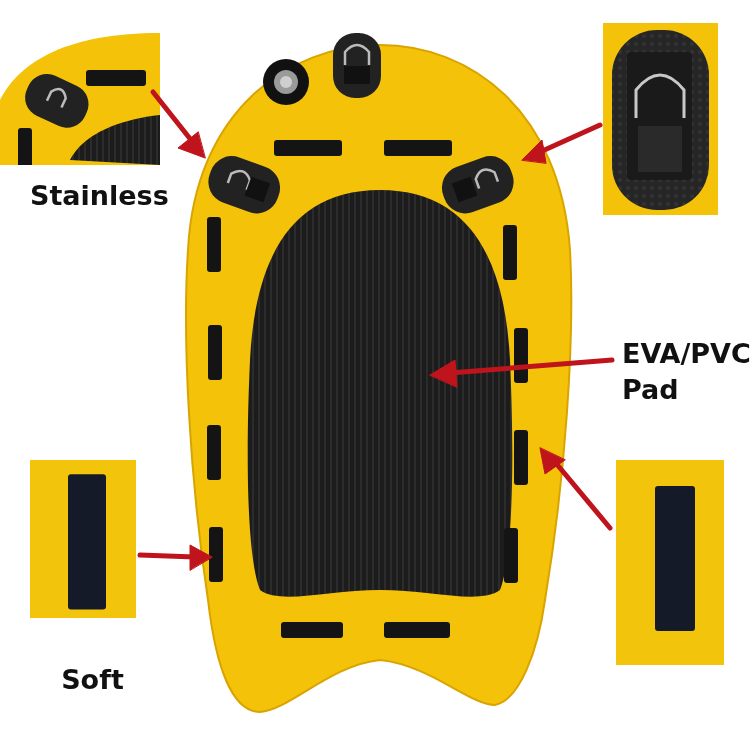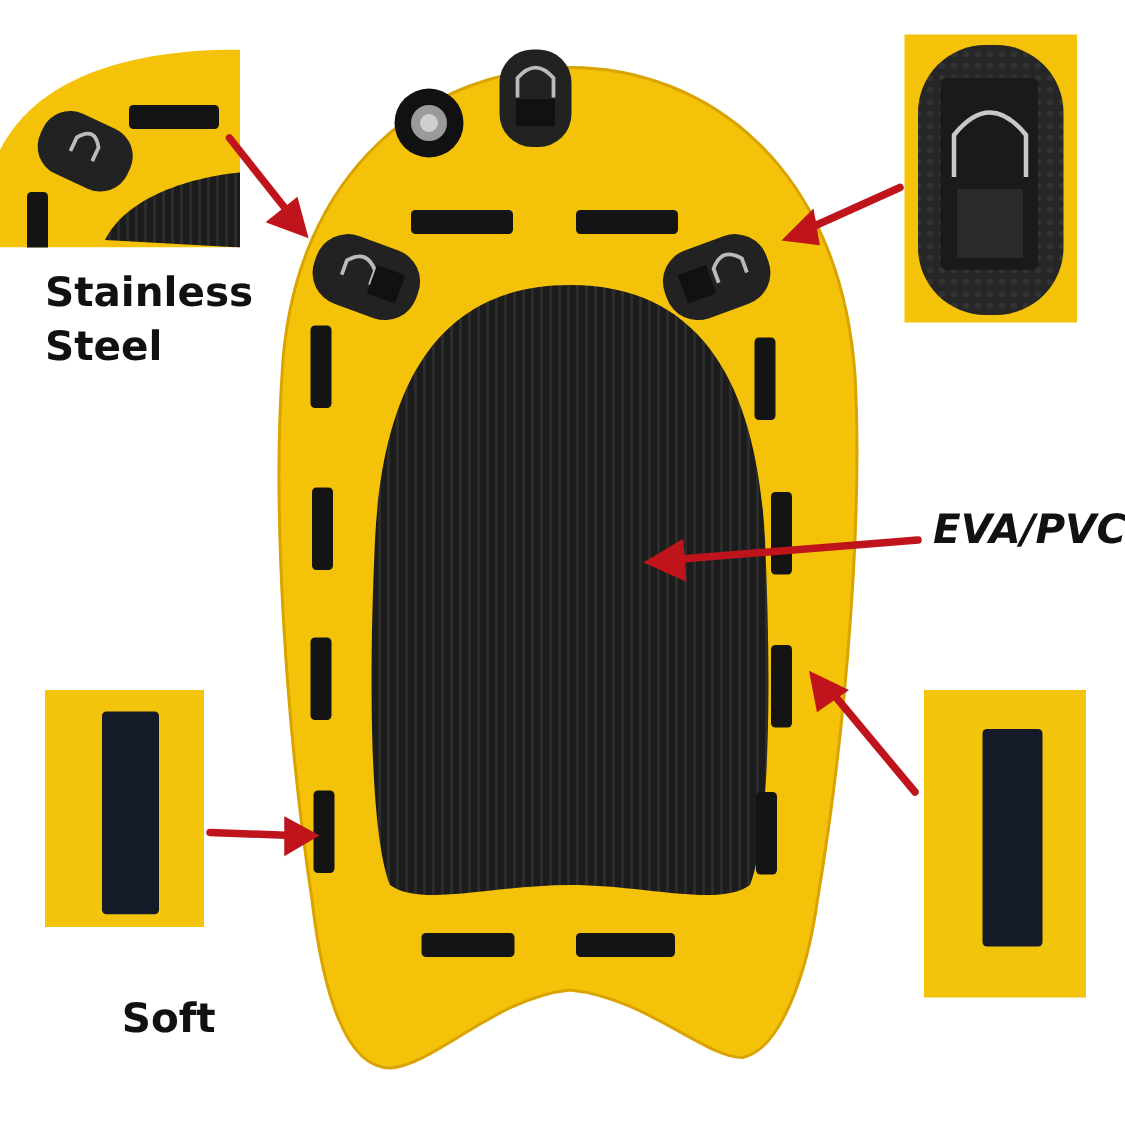--- a/index.html
+++ b/index.html
@@ -111,22 +111,22 @@
     <polygon points="430,375 455,360 457,387" stroke-width="1"></polygon>
     <line x1="140" y1="555" x2="195" y2="557"></line>
     <polygon points="212,557 190,545 190,570" stroke-width="1"></polygon>
     <line x1="610" y1="528" x2="555" y2="462"></line>
     <polygon points="540,448 545,474 565,460" stroke-width="1"></polygon>
   </g>
 </svg>
 
 <div class="label" style="left:10px;top:178px;margin-left:20px;">
   <div>Stainless</div>
-  <div>Steel</div>
 </div>
 
-<div class="label" style="left:622px;top:336px;font-style:italic;">
+<div class="label" style="left:622px;top:336px;">
   <div>EVA/PVC</div>
+  <div>Pad</div>
 </div>
 
-<div class="label" style="left:30px;top:662px;text-align:center;width:125px;margin-left:20px;">
+<div class="label" style="left:30px;top:662px;text-align:center;width:125px;">
   <div>Soft</div>
 </div>
 
 </body></html>

